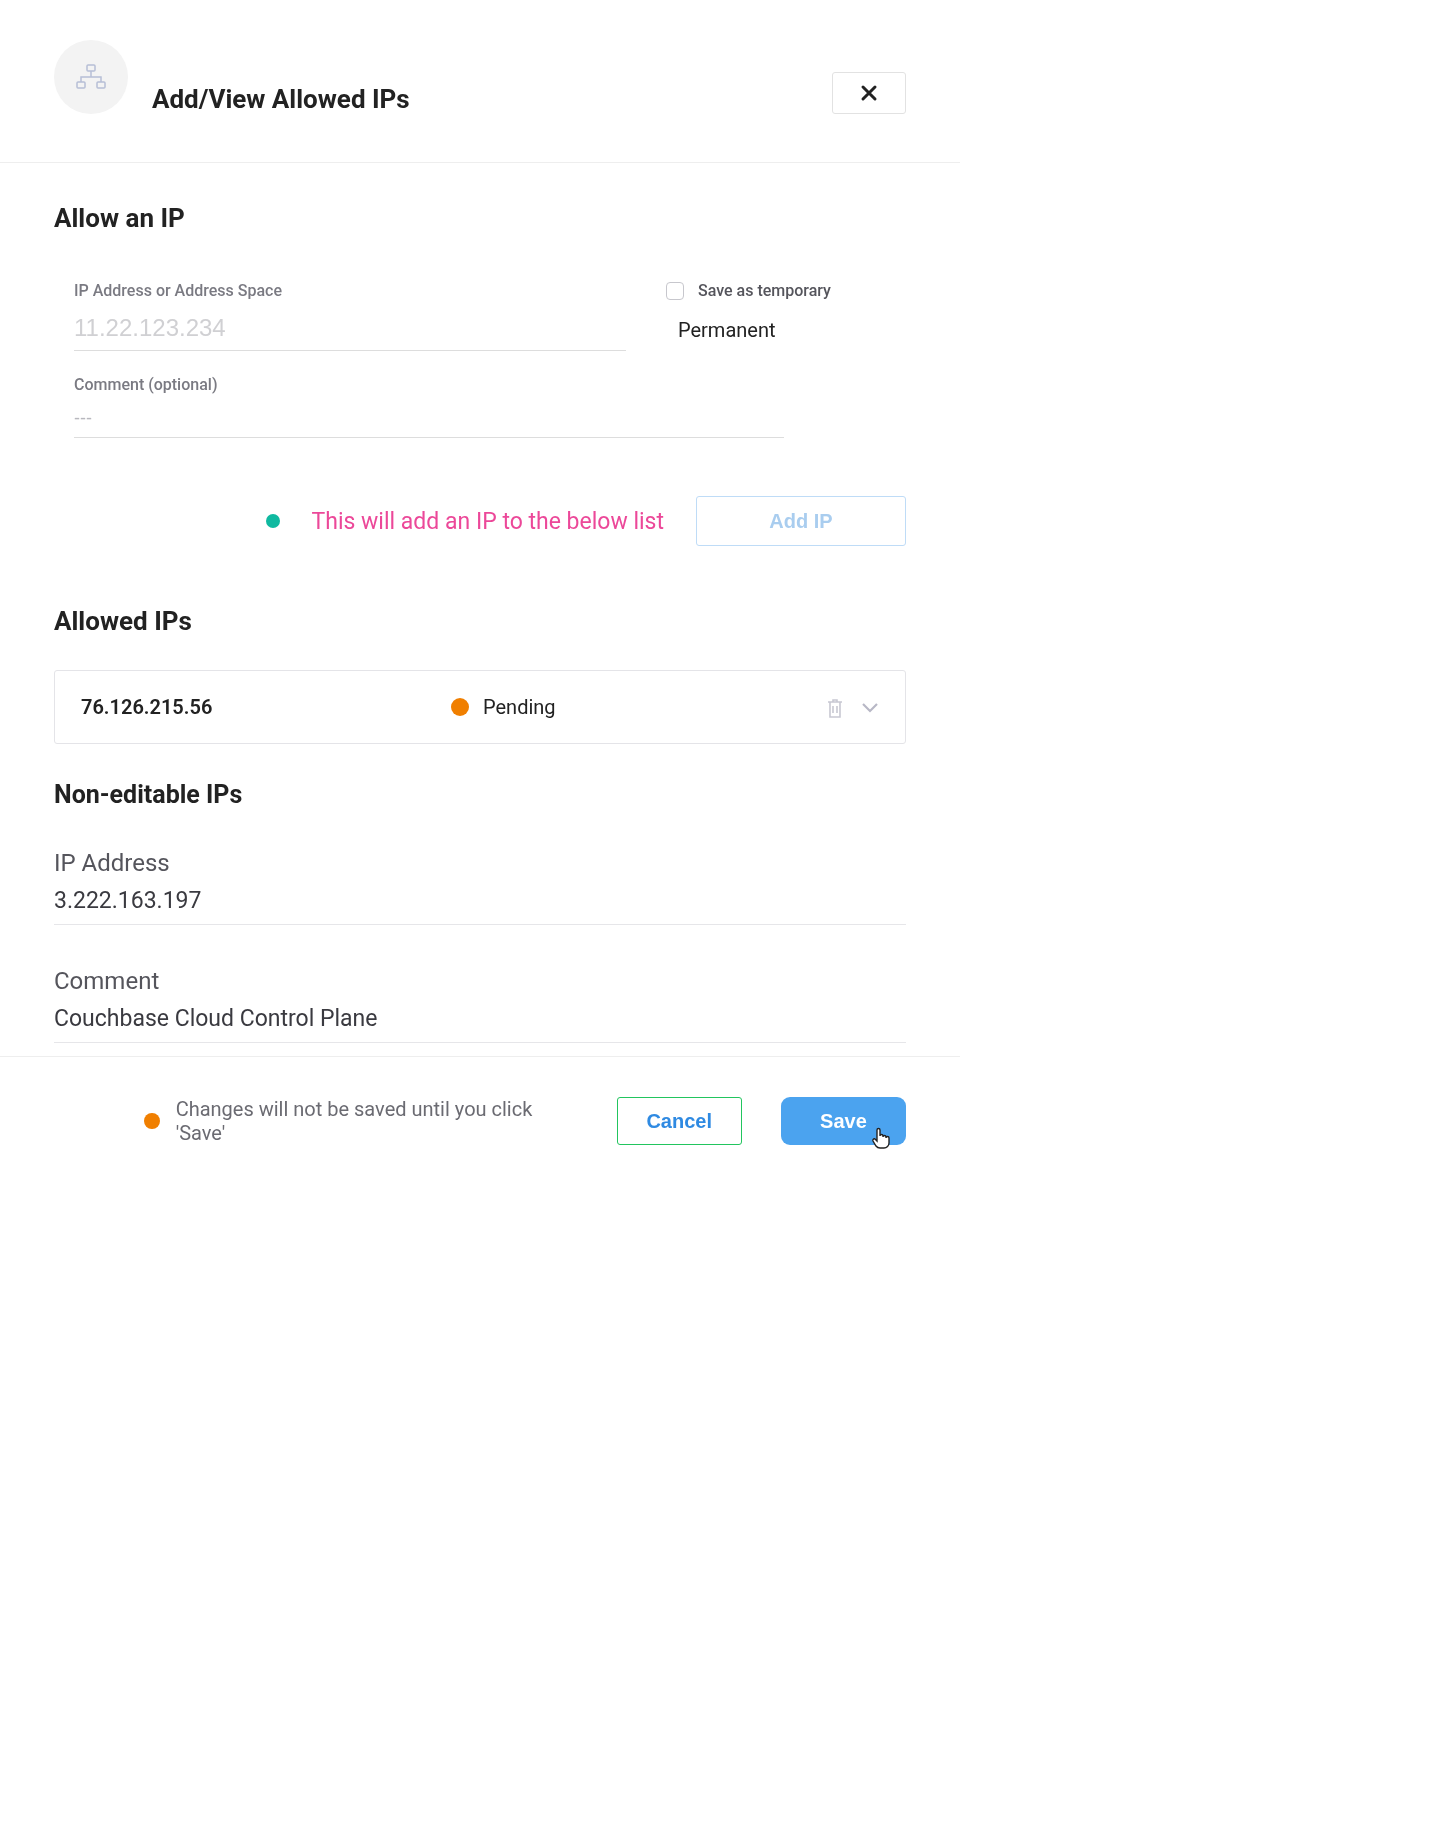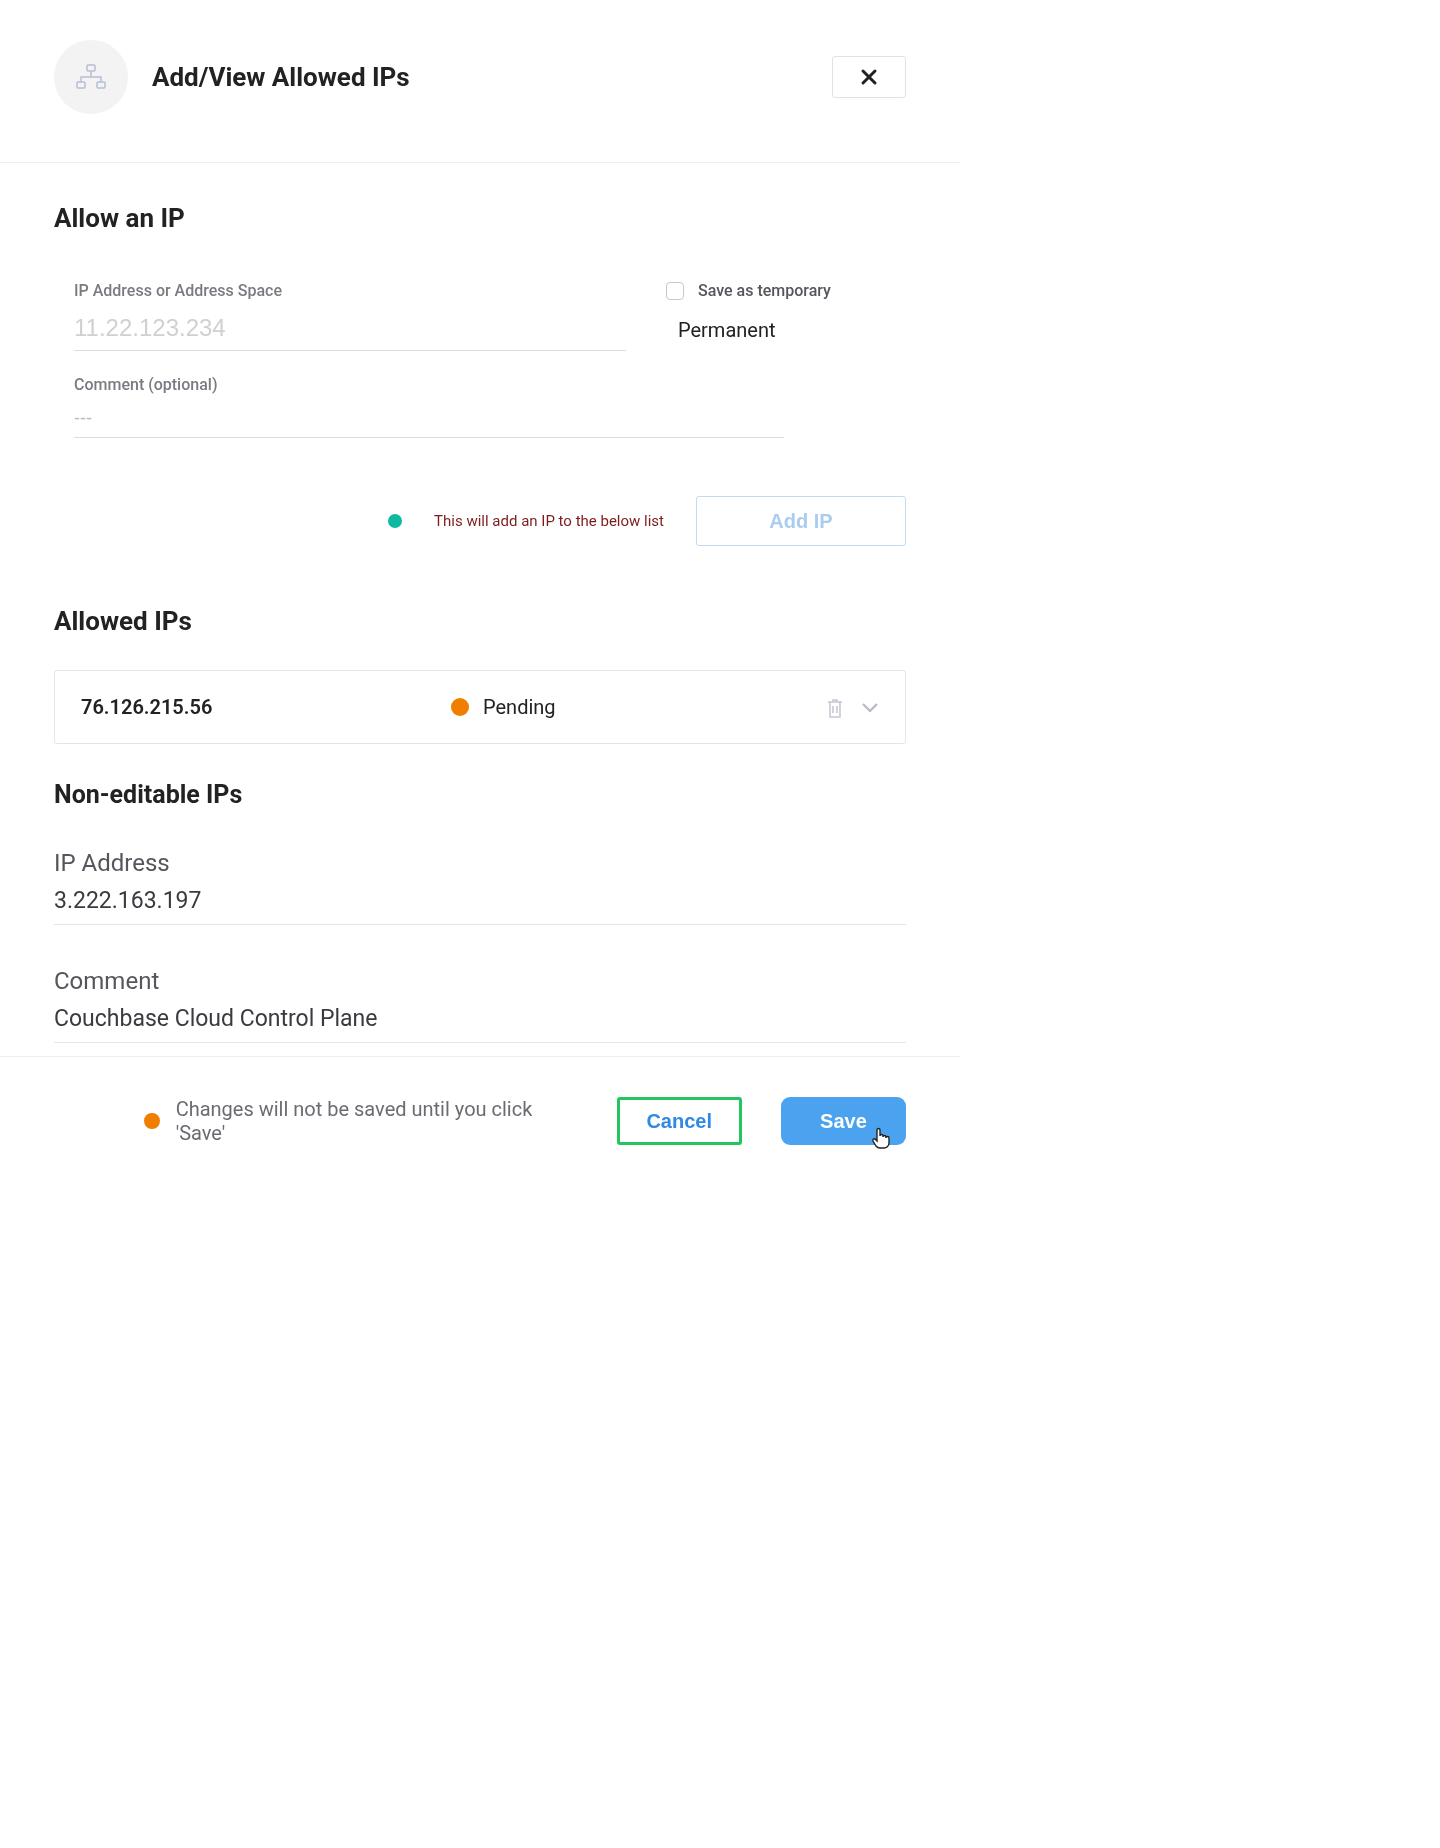--- a/index.html
+++ b/index.html
@@ -10,21 +10,21 @@
     width: 1440px;
     height: 1848px;
   }
   .wrap {
     width: 960px;
     margin: 0;
     background: #fff;
   }
   .header {
     display: flex;
-    align-items: center;
+    align-items: flex-end;
     padding: 40px 54px 48px 54px;
     border-bottom: 1px solid #eee;
   }
   .header-icon-circle {
     width: 74px;
     height: 74px;
     border-radius: 50%;
     background: #f3f3f3;
     display: flex;
     align-items: center;
@@ -131,22 +131,22 @@
     margin-bottom: 60px;
   }
   .info-dot {
     width: 14px;
     height: 14px;
     border-radius: 50%;
     background: #0fb9a0;
     flex-shrink: 0;
   }
   .info-text {
-    font-size: 15px;
-    color: #7f1d1d;
+    font-size: 23px;
+    color: #ec4899;
   }
   .add-ip-btn {
     width: 210px;
     height: 50px;
     border: 1px solid #bfdcf7;
     border-radius: 3px;
     background: #fff;
     color: #a9cdef;
     font-size: 20px;
     font-weight: 700;
@@ -214,21 +214,21 @@
   .warn-dot {
     width: 16px;
     height: 16px;
     border-radius: 50%;
     background: #f07f00;
   }
   .warn-text { font-size: 20px; color: #6b6b72; }
   .cancel-btn {
     width: 128px;
     height: 48px;
-    border: 3px solid #22c55e;
+    border: 1px solid #22c55e;
     border-radius: 3px;
     background: #fff;
     color: #2f8ae2;
     font-size: 20px;
     font-weight: 700;
     cursor: pointer;
   }
   .save-btn {
     width: 128px;
     height: 48px;

